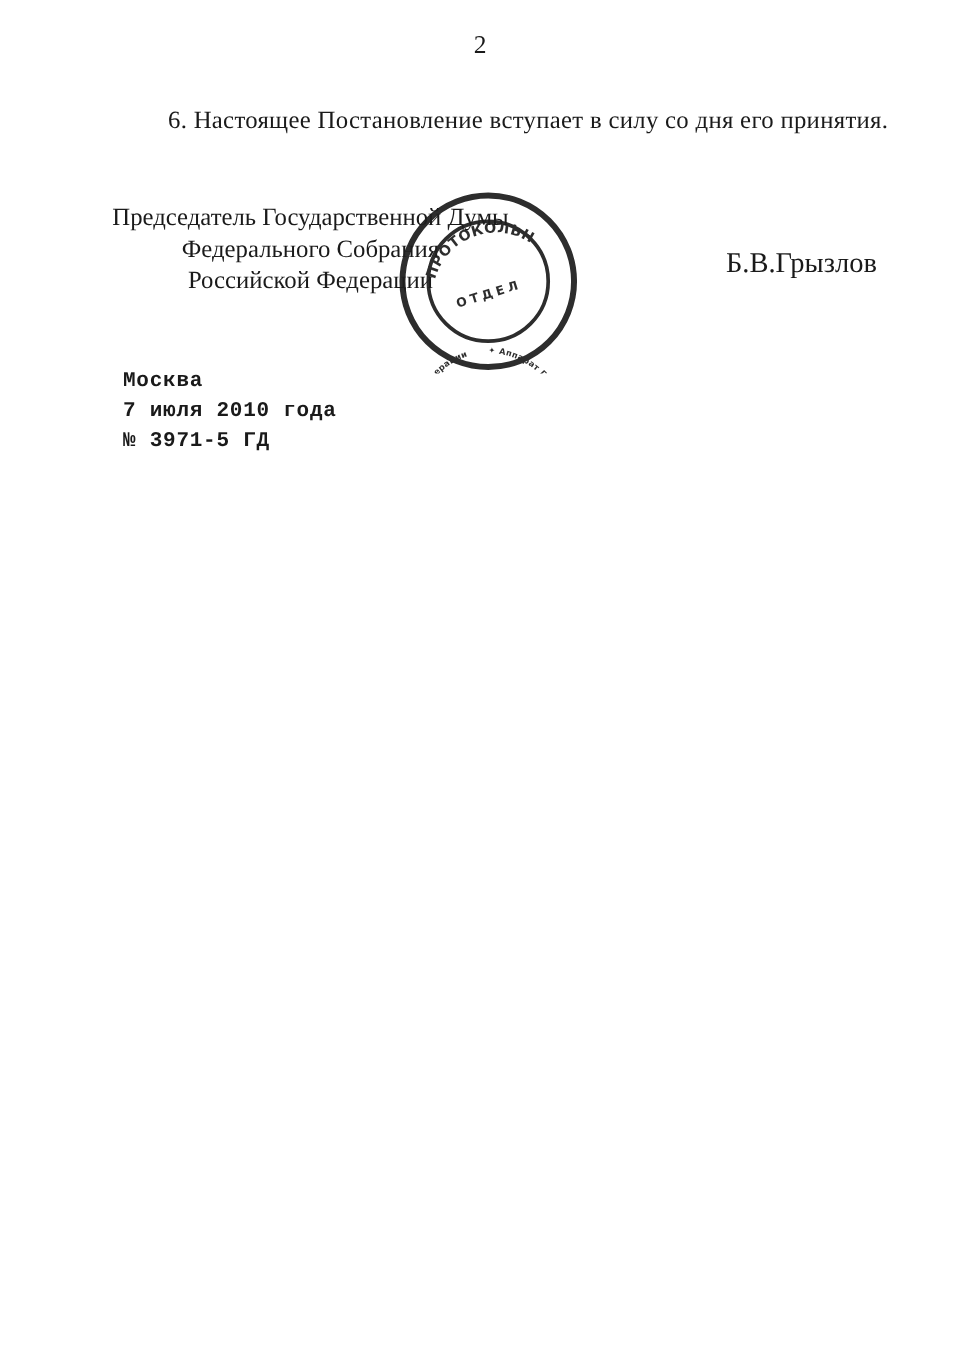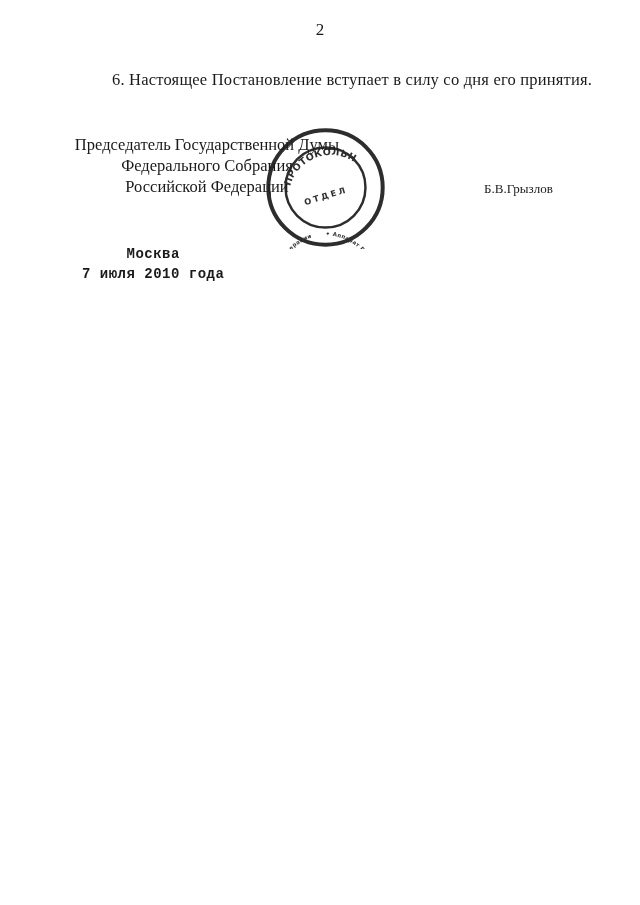--- a/index.html
+++ b/index.html
@@ -47,23 +47,23 @@
     text-align: center;
     font-size: 16.5px;
     line-height: 21px;
   }
   .signature-block .sig-line {
     white-space: nowrap;
   }
 
   .signee-name {
     position: absolute;
-    top: 181px;
+    top: 165px;
     left: 484px;
-    font-size: 13px;
+    font-size: 19px;
     white-space: nowrap;
   }
 
   .stamp {
     position: absolute;
     top: 126px;
     left: 264px;
     width: 123px;
     height: 123px;
     opacity: 0.93;
@@ -95,21 +95,20 @@
   .footer-block {
     position: absolute;
     top: 244px;
     left: 82px;
     font-family: "Liberation Mono", monospace;
     font-weight: bold;
     font-size: 14px;
     line-height: 20px;
     white-space: nowrap;
     letter-spacing: 0.5px;
-    text-align: center;
   }
 </style>
 </head>
 <body>
 
 <div class="page">
 
   <div class="page-number">2</div>
 
   <div class="paragraph">6. Настоящее Постановление вступает в силу со дня его принятия.</div>
@@ -140,15 +139,16 @@
         <textPath href="#archPath" startOffset="2">ПРОТОКОЛЬНЫЙ</textPath>
       </text>
 
       <text class="otdel-text" fill="#1e1e1e" x="102" y="118" text-anchor="middle" transform="rotate(-17 102 118)">ОТДЕЛ</text>
     </svg>
   </div>
 
   <div class="footer-block">
     <div>Москва</div>
     <div>7 июля 2010 года</div>
+    <div>№ 3971-5 ГД</div>
   </div>
 
 </div>
 
 </body></html>

